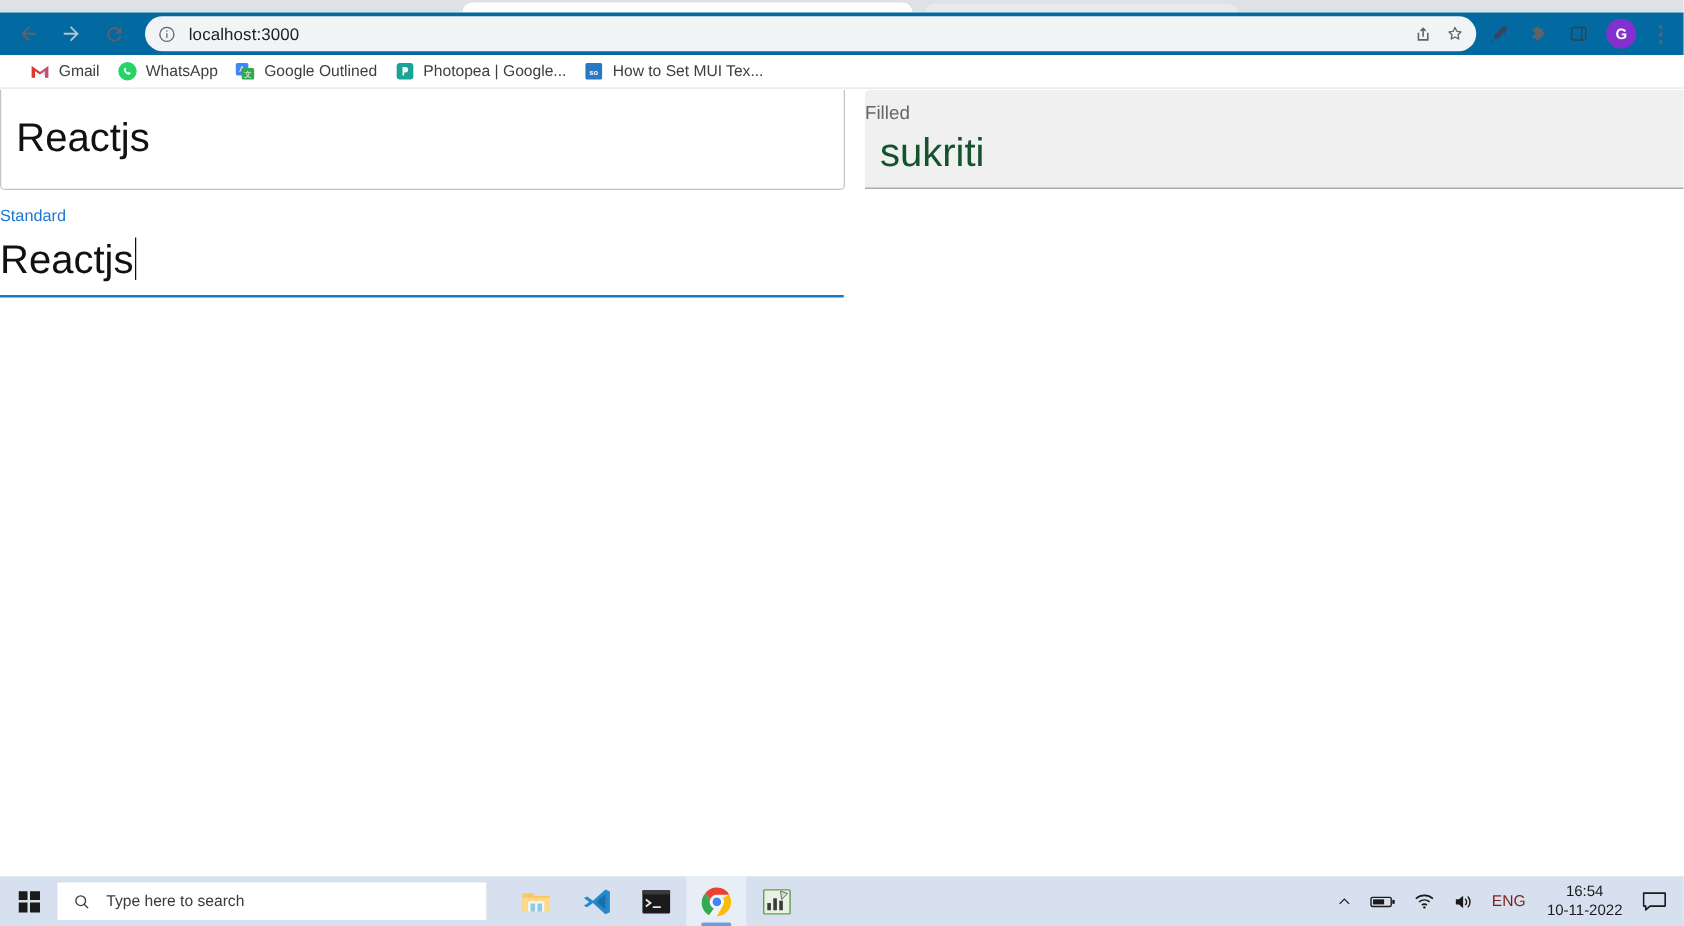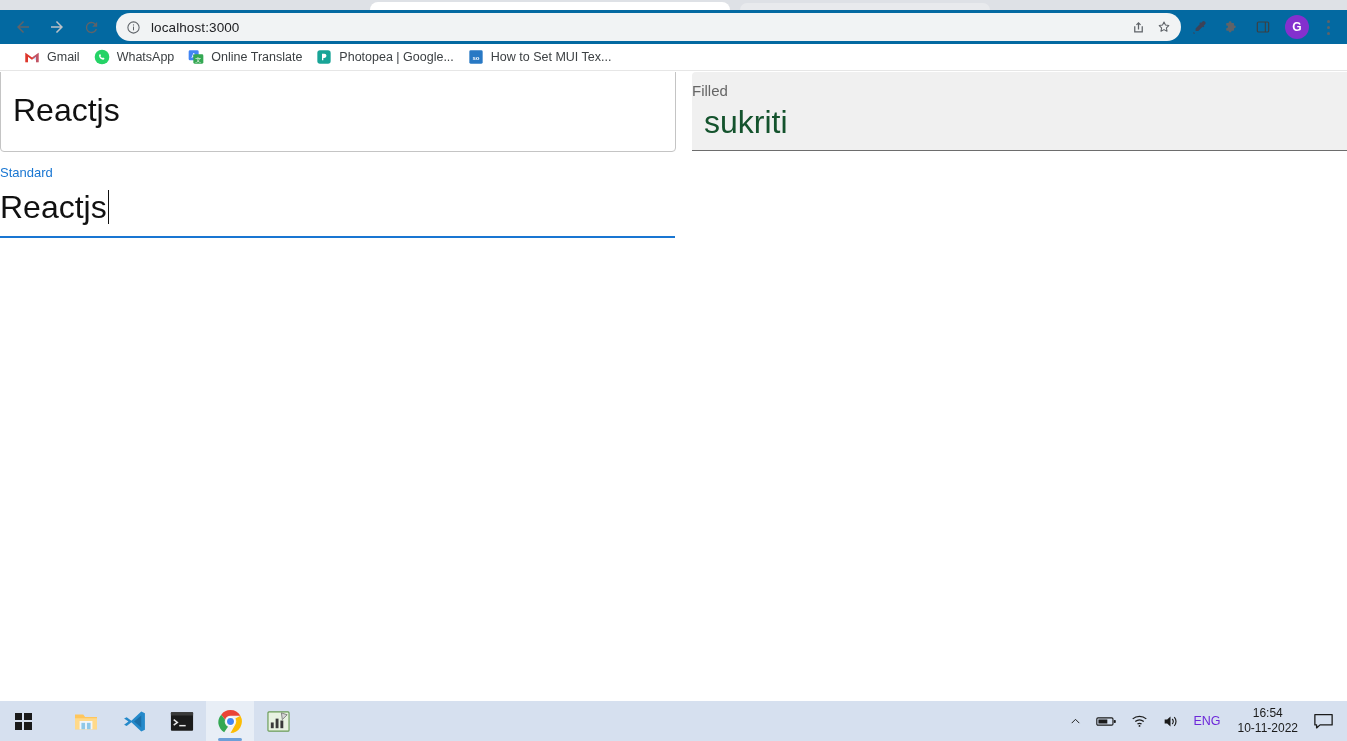--- a/index.html
+++ b/index.html
@@ -257,21 +257,21 @@
     margin-left: auto;
     display: flex; align-items: center;
     height: 40px;
     padding-right: 4px;
   }
   .tray-item {
     height: 40px; display: flex; align-items: center; justify-content: center;
     padding: 0 7px;
     flex: 0 0 auto;
   }
-  #tray-lang { font-size: 12.5px; color: #6d28d9; }
+  #tray-lang { font-size: 12.5px; color: #7f1d1d; }
   #tray-clock {
     display: flex; flex-direction: column; align-items: center; justify-content: center;
     height: 40px; padding: 0 10px;
     line-height: 15px;
   }
   #tray-clock span { font-size: 12px; color: #1b1b1b; }
   #tray-notify { padding: 0 10px 0 6px; }
 </style>
 </head>
 <body>
@@ -378,21 +378,21 @@
 
     <div class="bookmark">
       <span class="bm-icon">
         <svg width="16" height="16" viewBox="0 0 24 24">
           <rect x="1" y="2" width="15" height="15" rx="2" fill="#4285f4"></rect>
           <text x="8.5" y="13" font-size="10" fill="#ffffff" text-anchor="middle" font-family="Liberation Sans, sans-serif">A</text>
           <rect x="8" y="8" width="15" height="14" rx="2" fill="#34a853"></rect>
           <text x="15.5" y="19" font-size="9" fill="#ffffff" text-anchor="middle" font-family="Liberation Sans, sans-serif">文</text>
         </svg>
       </span>
-      <span class="bm-label">Online Translate</span>
+      <span class="bm-label">Google Outlined</span>
     </div>
 
     <div class="bookmark">
       <span class="bm-icon">
         <svg width="16" height="16" viewBox="0 0 24 24">
           <rect x="2" y="2" width="20" height="20" rx="4" fill="#18a497"></rect>
           <path d="M9 17V7h3.5a3.2 3.2 0 0 1 0 6.4H11V17H9z" fill="#ffffff"></path>
         </svg>
       </span>
       <span class="bm-label">Photopea | Google...</span>
@@ -437,20 +437,27 @@
 
   <div id="start-button">
     <div id="win-logo">
       <i></i>
         <i></i>
         <i></i>
         <i></i>
     </div>
   </div>
 
+  <div id="taskbar-search">
+    <svg width="15" height="15" viewBox="0 0 24 24">
+      <circle cx="10.5" cy="10.5" r="6.2" fill="none" stroke="#3a3a3a" stroke-width="1.7"></circle>
+      <line x1="15" y1="15" x2="20" y2="20" stroke="#3a3a3a" stroke-width="1.7"></line>
+    </svg>
+    <span class="ts-label">Type here to search</span>
+  </div>
 
   <div id="tb-apps">
 
     <div class="tb-app">
       <svg width="26" height="22" viewBox="0 0 28 24">
         <path d="M2 5h9l2 2.5h13V21H2z" fill="#ffc65c"></path>
         <path d="M2 9h24v12H2z" fill="#ffd98a"></path>
         <rect x="7" y="12" width="14" height="9" fill="#f2f6fb"></rect>
         <rect x="9" y="14" width="4" height="7" fill="#8fc8e8"></rect>
         <rect x="15" y="14" width="4" height="7" fill="#8fc8e8"></rect>

